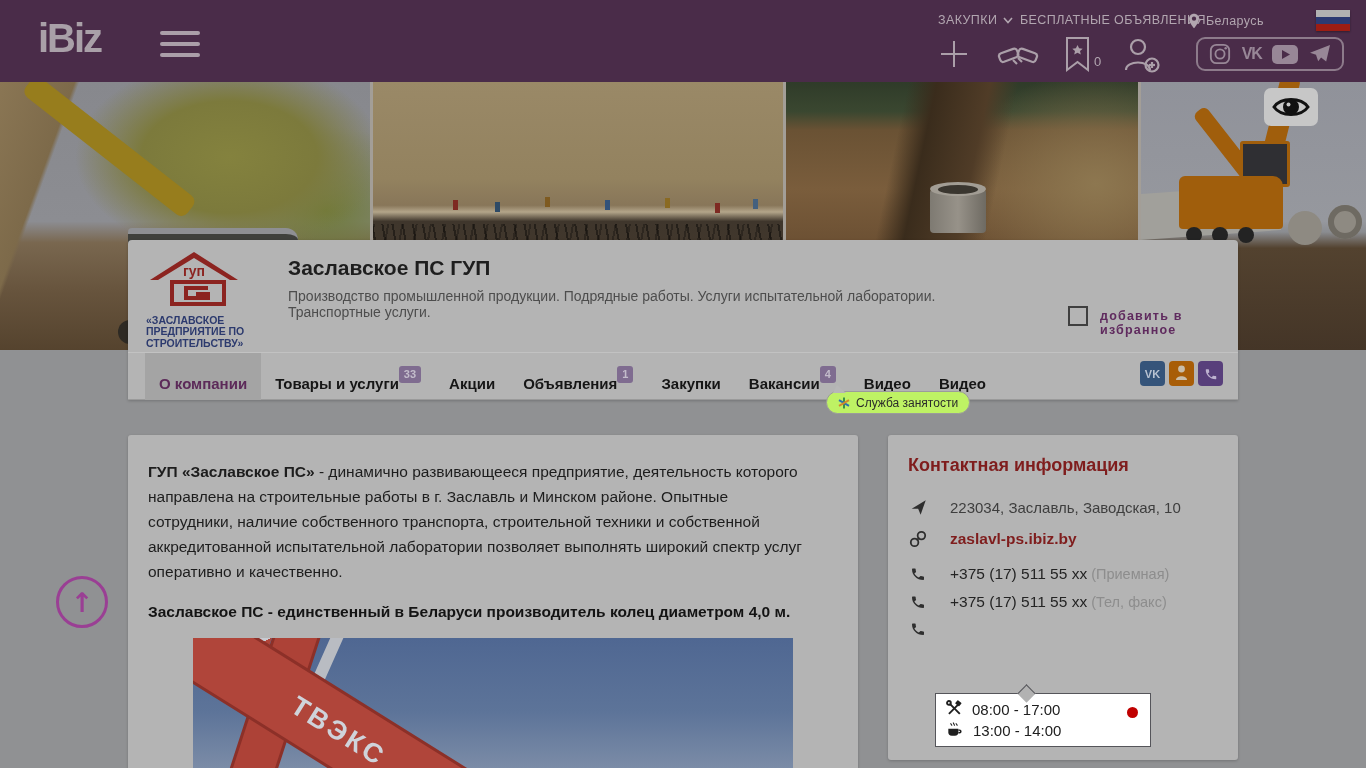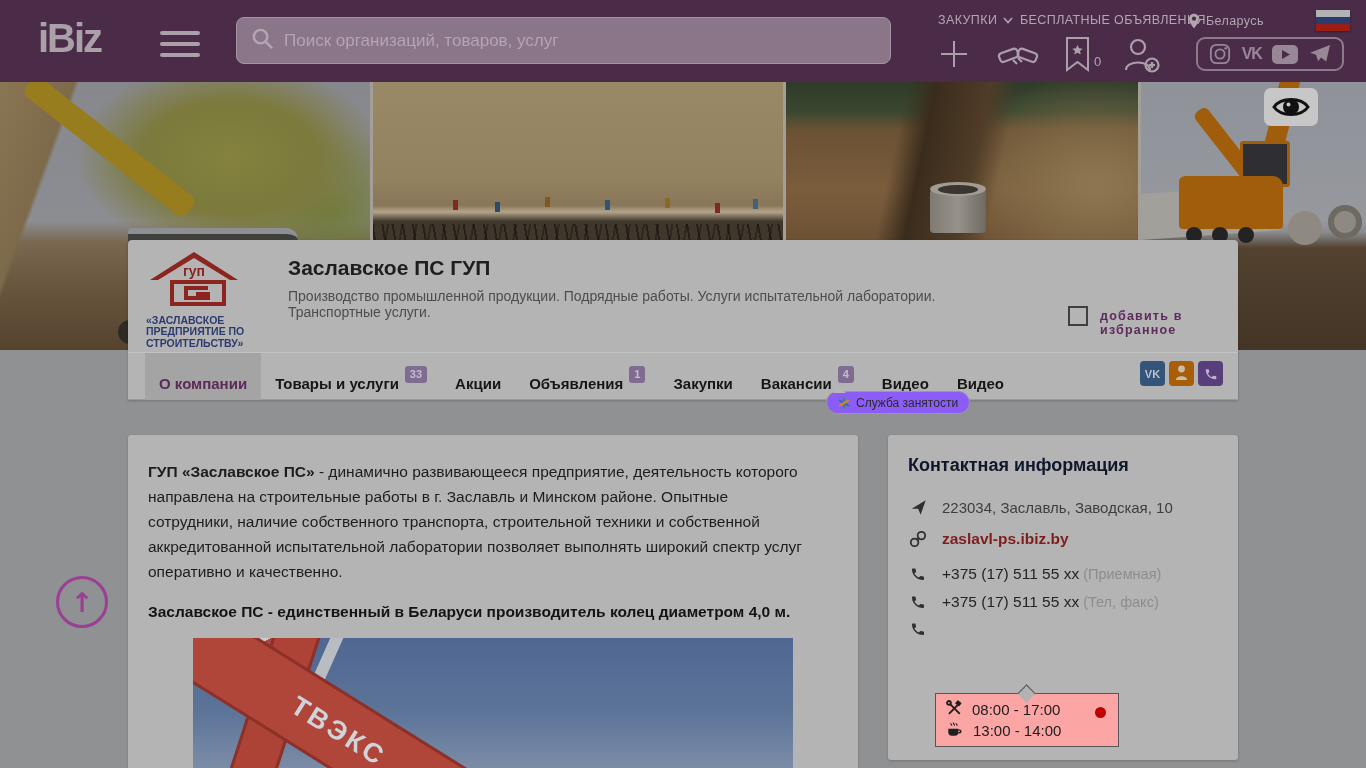--- a/index.html
+++ b/index.html
@@ -65,82 +65,73 @@
   .card{position:absolute;left:128px;top:240px;width:1110px;height:160px;background:#b4b4b4;border-radius:4px 4px 0 0;border-bottom:1px solid #9a9a9a;z-index:10;box-shadow:0 1px 3px rgba(0,0,0,.2)}
   .clogo{position:absolute;left:18px;top:10px;width:116px;text-align:left;line-height:1.1}
   .clogo .cap{font-size:10.5px;font-weight:bold;color:#2c3a6e;margin-top:3px}
   .cname{position:absolute;left:160px;top:16px;font-size:21px;font-weight:bold;color:#1e1e1e}
   .ctag{position:absolute;left:160px;top:48px;font-size:14px;color:#4d4d4d;width:730px}
   .favbox{position:absolute;left:940px;top:66px;width:20px;height:20px;border:2px solid #3f3f3f;background:transparent;cursor:pointer}
   .favlab{position:absolute;left:972px;top:69px;font-size:12.5px;font-weight:bold;color:#5f2a5e;letter-spacing:1.2px;cursor:pointer}
   .tabs{position:absolute;left:0;top:112px;width:100%;height:48px;border-top:1px solid #c2c2c2;display:flex;align-items:stretch;padding-left:17px}
   .tab{display:flex;align-items:flex-end;padding:8px 14px;font-size:15px;font-weight:bold;color:#161616;cursor:pointer;white-space:nowrap}
   .tab.active{background:#a4a4a4;color:#5c2a59}
-  .badge{margin-left:6px;transform:translateY(-9px);background:#7f6c90;color:#c3bccb;font-size:11px;font-weight:bold;padding:3px 5px;border-radius:3px;line-height:1}
+  .badge{transform:translateY(-9px);background:#7f6c90;color:#c3bccb;font-size:11px;font-weight:bold;padding:3px 5px;border-radius:3px;line-height:1}
   .tabsoc{position:absolute;right:15px;top:121px;display:flex;gap:4px}
   .sbtn{width:25px;height:25px;border-radius:4px;display:flex;align-items:center;justify-content:center;cursor:pointer;color:#b9c3d2;font-size:11px;font-weight:800}
   .sbtn.vk{background:#35547a}.sbtn.ok{background:#a85d07}.sbtn.vb{background:#583f7b}
 
   
-  .ttip{position:absolute;left:826px;top:391px;height:23px;background:#8b5cf6;border:1px solid #9b9b9b;border-radius:12px;display:flex;align-items:center;gap:6px;padding:0 11px;font-size:12px;color:#2b2b2b;z-index:12;white-space:nowrap}
+  .ttip{position:absolute;left:826px;top:391px;height:23px;background:#bef264;border:1px solid #9b9b9b;border-radius:12px;display:flex;align-items:center;gap:6px;padding:0 11px;font-size:12px;color:#2b2b2b;z-index:12;white-space:nowrap}
   .ttip::before{content:"";position:absolute;left:6px;top:-7px;width:0;height:0;border-left:4px solid transparent;border-right:9px solid transparent;border-bottom:8px solid #b7b7b7}
 
   
   .art{position:absolute;left:128px;top:435px;width:730px;height:400px;background:#b4b4b4;border-radius:3px;padding:24px 30px 0 20px;box-shadow:0 1px 3px rgba(0,0,0,.2)}
   .art .p1{font-size:15.5px;line-height:25px;color:#1d1d1d;width:660px}
   .art .b{font-weight:bold}
   .art .p2{font-size:15.5px;line-height:25px;color:#141414;font-weight:bold;margin-top:15px}
   .aimg{position:relative;margin:14px 0 0 45px;width:600px;height:135px;overflow:hidden;background:linear-gradient(180deg,#4f6792 0%,#5d7499 55%,#7e8ea8 100%)}
   .boom1{position:absolute;left:-30px;top:-60px;width:460px;height:74px;background:#b0453a;border:3px solid #8c3028;border-radius:14px;transform:rotate(32deg);transform-origin:left top;display:flex;align-items:center;justify-content:center}
   .boom1 span{color:#cfd3da;font-weight:800;font-size:27px;letter-spacing:3px}
   .boom2{position:absolute;left:64px;top:-80px;width:46px;height:260px;background:#ad4237;border:3px solid #8c3028;border-radius:10px;transform:rotate(18deg)}
   .cyl{position:absolute;left:120px;top:-20px;width:12px;height:120px;background:#b9bcc2;transform:rotate(24deg);border-radius:6px}
   .stripe{position:absolute;left:38px;top:-14px;width:34px;height:64px;background:repeating-linear-gradient(135deg,#c8cbd1 0 9px,#b0453a 9px 20px);transform:rotate(18deg)}
 
   
   .cinfo{position:absolute;left:888px;top:435px;width:350px;height:325px;background:#b4b4b4;border-radius:3px;box-shadow:0 1px 3px rgba(0,0,0,.2)}
-  .cinfo h2{position:absolute;left:20px;top:20px;font-size:18px;font-weight:bold;color:#0f172a}
-  .crow{position:absolute;left:20px;display:flex;align-items:center;gap:14px}
+  .cinfo h2{position:absolute;left:20px;top:20px;font-size:18px;font-weight:bold;color:#7f1d1d}
+  .crow{position:absolute;left:20px;display:flex;align-items:center;gap:22px}
   .crow .ic{width:20px;display:flex;justify-content:center}
   .addr{font-size:15px;color:#3e3e3e}
   .site{font-size:15.5px;font-weight:bold;color:#7f1d1d;cursor:pointer}
   .num{font-size:15.5px;color:#242424;cursor:pointer}
   .note{font-size:14.5px;color:#8d8d8d;margin-left:4px}
   .days{display:flex;gap:6px}
   .day{width:22px;height:22px;border-radius:50%;color:#d3d3d3;font-size:11.5px;font-weight:bold;display:flex;align-items:center;justify-content:center;cursor:pointer}
   .day.work{background:#0f8a0f}.day.rest{background:#c00000}
-  .hpop{position:absolute;left:47px;top:258px;width:184px;height:54px;border:1px solid #55555a;background:#fca5a5;padding:5px 10px;z-index:3}
+  .hpop{position:absolute;left:47px;top:258px;width:216px;height:54px;border:1px solid #55555a;background:#ffffff;padding:5px 10px;z-index:3}
   .hpop::before{content:"";position:absolute;left:84px;top:-7px;width:12px;height:12px;background:#b2b2b2;border-left:1px solid #55555a;border-top:1px solid #55555a;transform:rotate(45deg)}
   .hrow{display:flex;align-items:center;gap:10px;font-size:15px;color:#202020;height:21px}
   .dot{position:absolute;right:12px;top:13px;width:11px;height:11px;border-radius:50%;background:#c00000}
 
   .up{position:absolute;left:56px;top:576px;width:52px;height:52px;border:3px solid #9a3f94;border-radius:50%;display:flex;align-items:center;justify-content:center;color:#9a3f94;font-size:27px;font-weight:bold;cursor:pointer;font-family:"DejaVu Sans",sans-serif;z-index:20}
 </style>
 </head>
 <body>
 
 <div id="app">
 
   <div class="hdr">
     <div class="logo">iBiz</div>
     <div class="burger">
         <i></i>
         <i></i>
         <i></i>
       </div>
 
-    <div class="search">
-      <span>
-        <svg width="23" height="23" viewBox="0 0 24 24" fill="none" stroke="#b2a6b0" stroke-width="2.6">
-            <circle cx="10" cy="10" r="7"></circle>
-            <line x1="15.5" y1="15.5" x2="22" y2="22"></line>
-          </svg>
-      </span>
-      <input placeholder="Поиск организаций, товаров, услуг" style="">
-    </div>
 
     <div class="tn" style="left:938px">
       <span>ЗАКУПКИ</span>
       <svg width="10" height="7" viewBox="0 0 10 7" fill="none" stroke="#b2a6b0" stroke-width="1.6">
           <polyline points="1,1 5,5.5 9,1"></polyline>
         </svg>
     </div>
     <div class="tn" style="left:1020px">
         <span>БЕСПЛАТНЫЕ ОБЪЯВЛЕНИЯ</span>
       </div>

